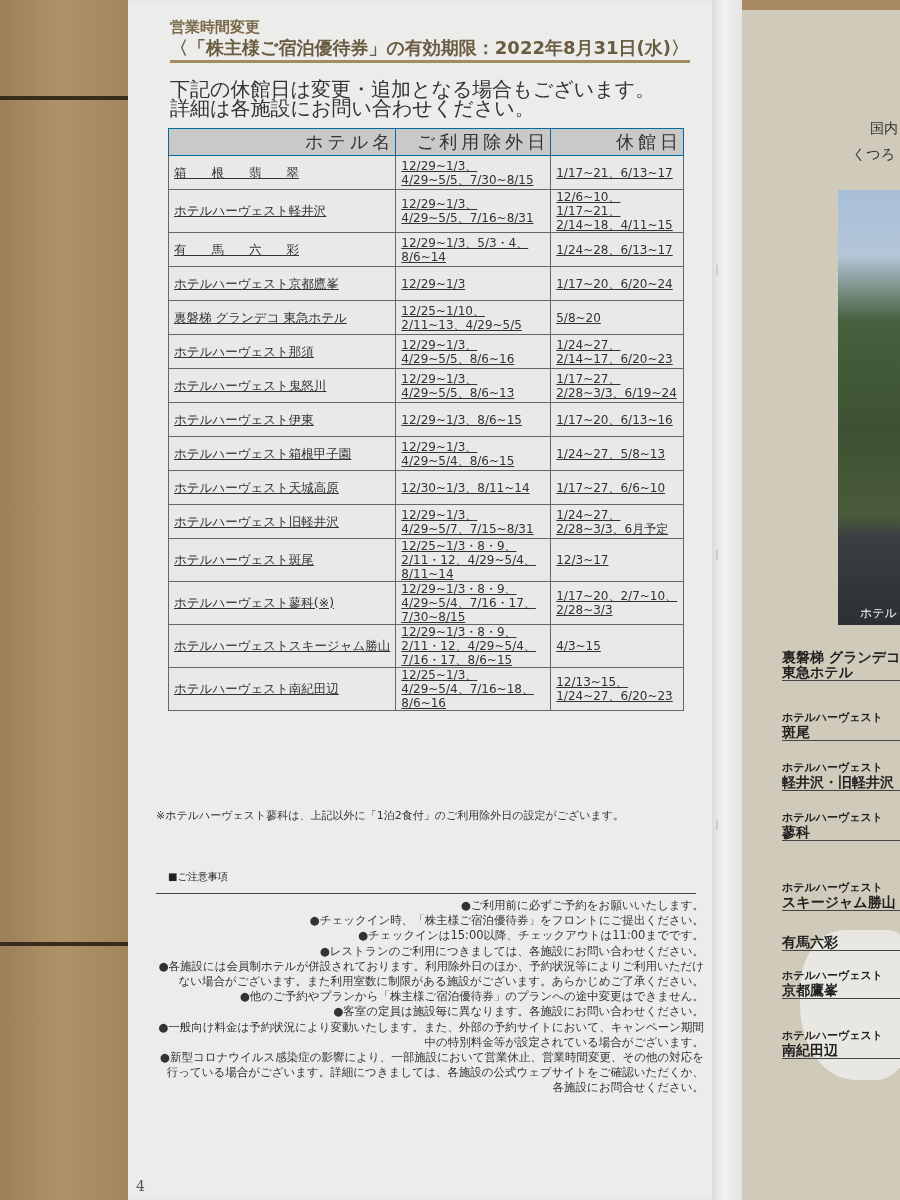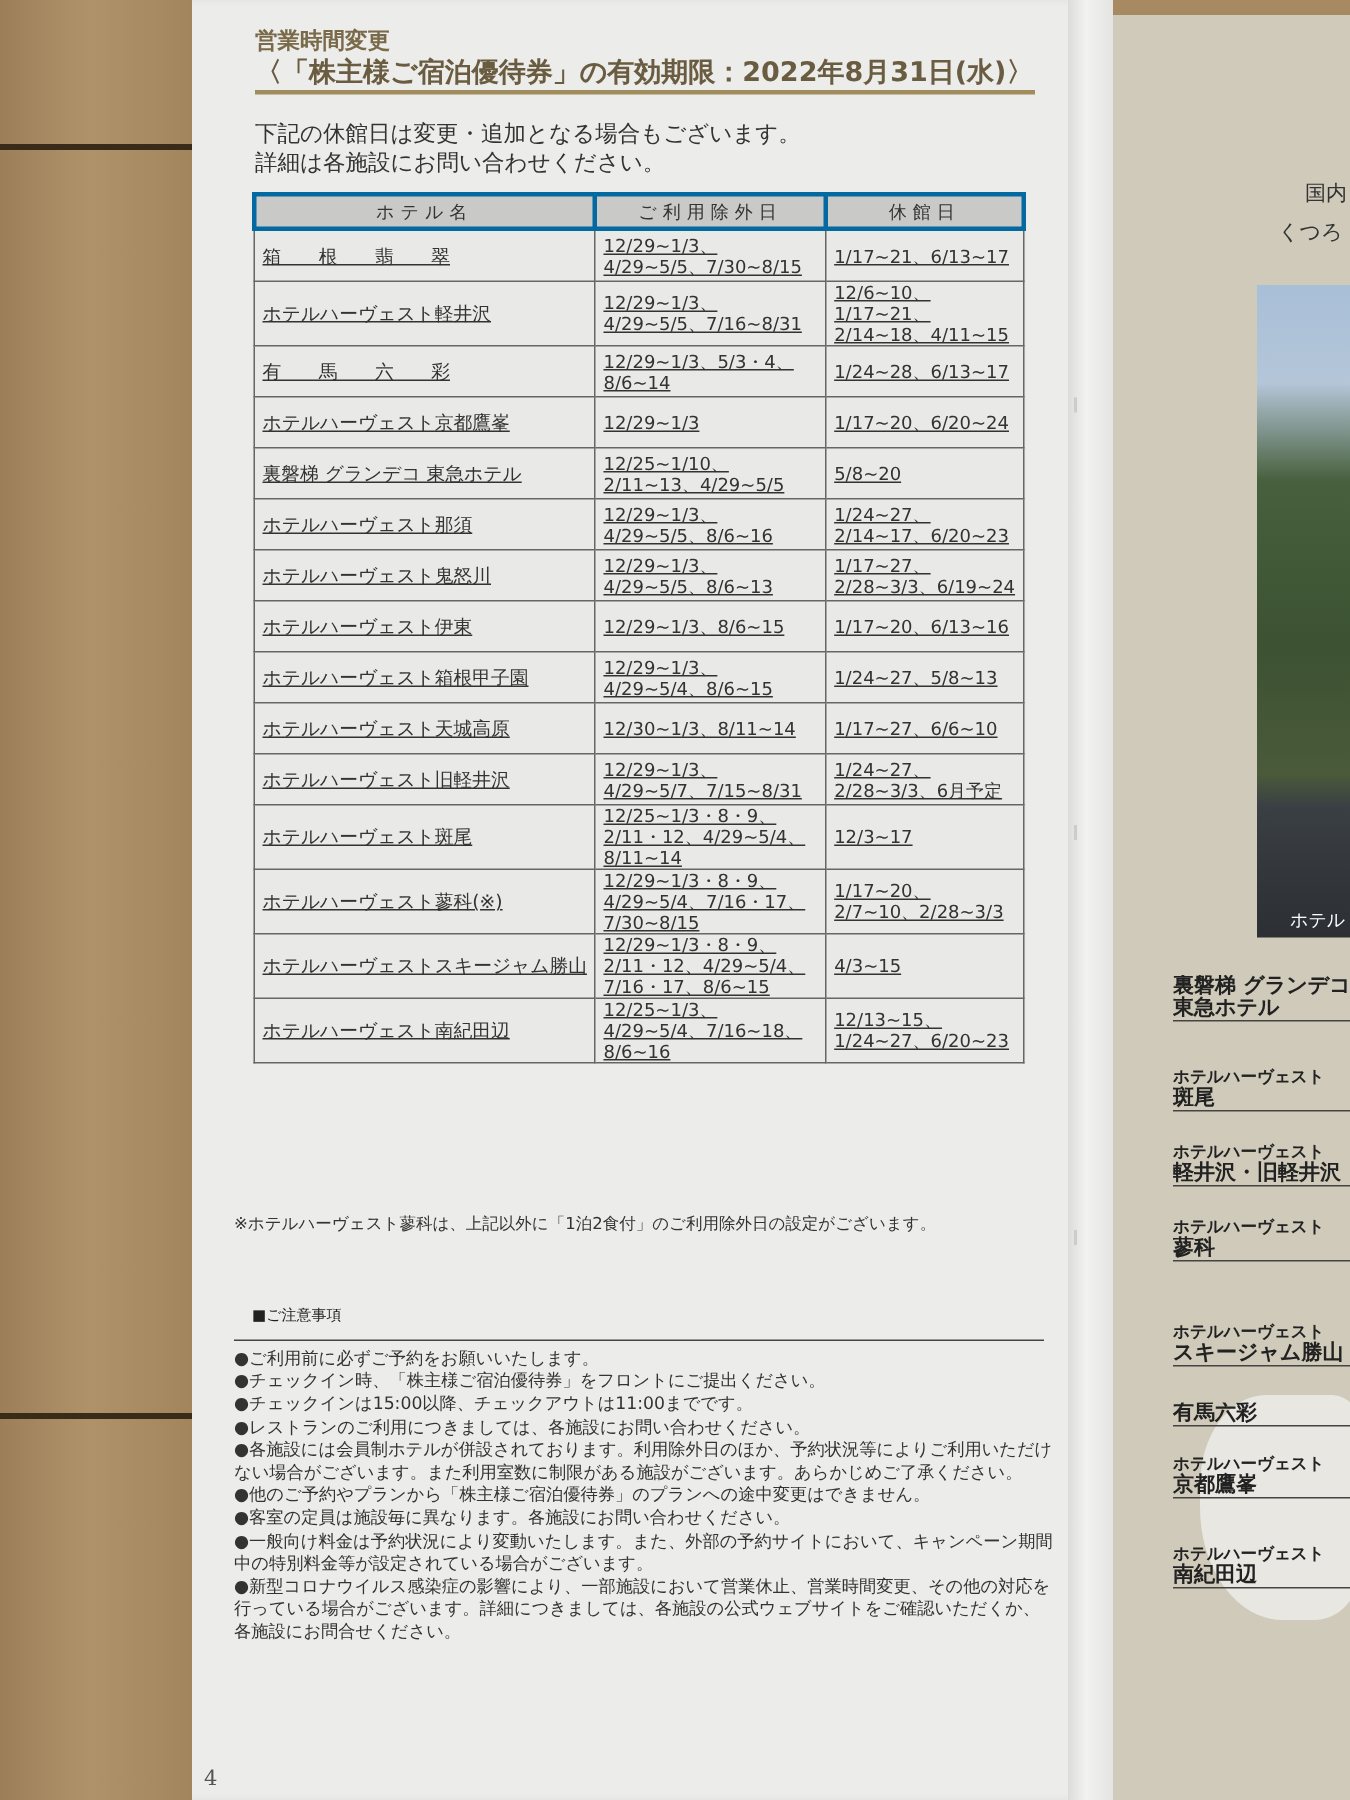--- a/index.html
+++ b/index.html
@@ -24,46 +24,46 @@
   }
   .stitch { position:absolute; left:716px; width:2px; height:10px; background:#ccc; }
   .page-right {
     position:absolute; left:742px; top:10px; width:170px; height:1190px;
     background:#cfcab9;
   }
 
   .title { position:absolute; left:170px; top:18px; color:#7a6a4a; font-weight:bold; font-size:15px; }
   .validity { position:absolute; left:170px; top:36px; color:#6a5c40; font-weight:bold; font-size:18px; }
   .gold-rule { position:absolute; left:170px; top:60px; width:520px; height:3px; background:#a08c5c; }
-  .intro { position:absolute; left:170px; top:80px; font-size:15px; color:#333; line-height:19px; }
+  .intro { position:absolute; left:170px; top:80px; font-size:20px; color:#333; line-height:19px; }
 
   table.hotels {
     position:absolute; left:168px; top:128px; width:516px;
     border-collapse:collapse; font-size:12px; color:#333;
     background:#e9e9e7;
   }
   table.hotels th {
-    background:#c9c9c7; font-weight:normal; height:18px; font-size:12px;
-    border:3px solid #0369a1; letter-spacing:4px;
+    background:#c9c9c7; font-weight:normal; height:18px; font-size:18px;
+    border:1px solid #0369a1; letter-spacing:4px;text-align:right;
   }
   table.hotels td {
     border:1px solid #666; padding:0 5px; line-height:14px; vertical-align:middle;
     height:33px;
     text-decoration:underline;
   }
   table.hotels td.name { width:160px; font-size:12.5px; white-space:nowrap; }
   table.hotels td.excl { width:178px; }
   table.hotels td.closed { width:150px; }
 
   .footnote { position:absolute; left:156px; top:808px; font-size:11px; color:#333; }
   .notes-title { position:absolute; left:168px; top:870px; font-size:10px; font-weight:normal; color:#222; }
   .notes-rule { position:absolute; left:156px; top:893px; width:540px; height:1px; background:#444; }
   .notes { position:absolute; left:156px; top:898px; width:548px; font-size:11.5px; color:#333; line-height:15.2px; list-style:none; padding:0; margin:0; }
   .notes li::before { content:"●"; }
-  .notes li { padding-left:0; text-indent:0; }
+  .notes li { padding-left:0; text-indent:0;text-align:right; }
   .pagenum { position:absolute; left:136px; top:1178px; font-size:14px; color:#555; font-family:"DejaVu Serif", serif; }
 
   .rp-heading { position:absolute; left:870px; font-size:14px; color:#333; white-space:nowrap; }
   .rp-photo {
     position:absolute; left:838px; top:190px; width:70px; height:435px;
     background:linear-gradient(180deg,#a8bfd8 0%,#b4c6d8 15%,#48603e 30%,#3c5232 55%,#4a5a3a 75%,#3a3f44 80%,#2c2f33 100%);
   }
   .rp-caption { position:absolute; left:860px; top:605px; font-size:12px; color:#fff; white-space:nowrap; }
   .rp-item { position:absolute; left:782px; white-space:nowrap; color:#222; border-bottom:1px solid #444; width:130px; overflow:hidden; }
   .rp-item .sub { display:block; font-size:11px; font-weight:bold; }

